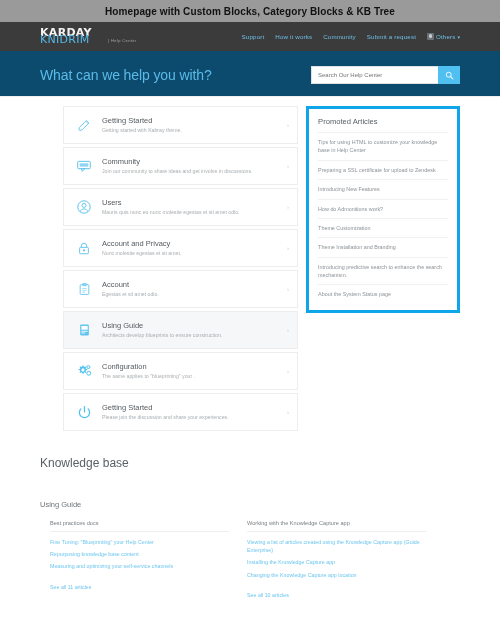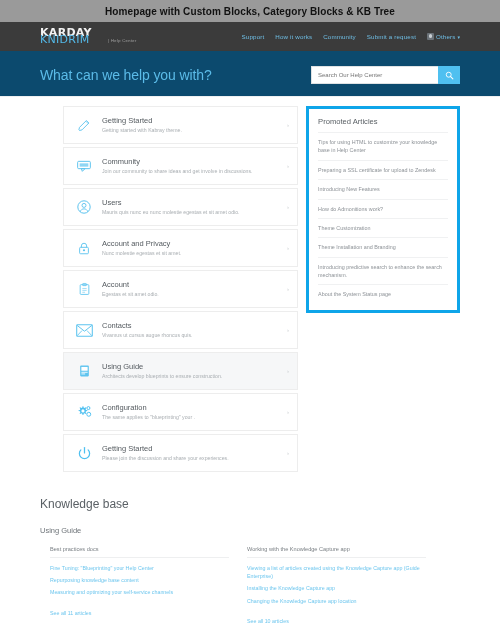--- a/index.html
+++ b/index.html
@@ -122,21 +122,21 @@
   }
   .promoted ul { list-style: none; }
   .promoted li { border-top: 1px solid #f0f1f2; }
   .promoted li a {
     display: block; font-size: 5.4px; color: #8d9297;
     text-decoration: none; line-height: 1.55; padding: 5px 0;
   }
   
   .kb { padding: 22px 40px 0; }
   .kb h2 {
-    font-size: 12px; color: #5a6065; font-weight: 400; margin-bottom: 15px;
+    font-size: 12px; color: #5a6065; font-weight: 400; margin-bottom: 30px;
   }
   .kb h3 {
     font-size: 7.5px; color: #6e7479; font-weight: 400; margin-bottom: 11px;
   }
   .kb-cols { display: flex; gap: 18px; padding-left: 10px; }
   .kb-col { width: 179px; }
   .kb-col-title {
     font-size: 5.6px; color: #7b8085; padding-bottom: 5px;
     border-bottom: 1px solid #eeeff0; margin-bottom: 6px;
   }
@@ -266,34 +266,20 @@
             <line x1="8" y1="18" x2="13" y2="18" stroke="#8fd6f4" stroke-width="1.5"></line>
           </svg>
       </div>
       <div class="cat-text">
         <div class="cat-title">Account</div>
         <div class="cat-desc">Egestas et sit amet odio.</div>
       </div>
       <span class="cat-arrow">›</span>
     </div>
 
-    <div class="cat-block">
-      <div class="cat-icon">
-        <svg width="17" height="13" viewBox="0 0 24 18">
-            <rect x="1" y="1" width="22" height="16" rx="1" fill="none" stroke="#5ec4ef" stroke-width="1.5"></rect>
-            <path d="M1.6 1.8L12 10 22.4 1.8" fill="none" stroke="#5ec4ef" stroke-width="1.4"></path>
-            <path d="M1.6 16.4L8.6 9M22.4 16.4L15.4 9" fill="none" stroke="#5ec4ef" stroke-width="1.2"></path>
-          </svg>
-      </div>
-      <div class="cat-text">
-        <div class="cat-title">Contacts</div>
-        <div class="cat-desc">Vivamus ut cursus augue rhoncus quis.</div>
-      </div>
-      <span class="cat-arrow">›</span>
-    </div>
 
     <div class="cat-block hovered">
       <div class="cat-icon">
         <svg width="13" height="16" viewBox="0 0 24 24">
             <rect x="4" y="2" width="16" height="20" rx="1.5" fill="#5ec4ef"></rect>
             <rect x="6.2" y="4.5" width="11.6" height="7" fill="#ffffff"></rect>
             <rect x="6.2" y="13.5" width="11.6" height="1.6" fill="#ffffff"></rect>
             <rect x="6.2" y="16.6" width="7" height="1.6" fill="#ffffff"></rect>
           </svg>
       </div>

